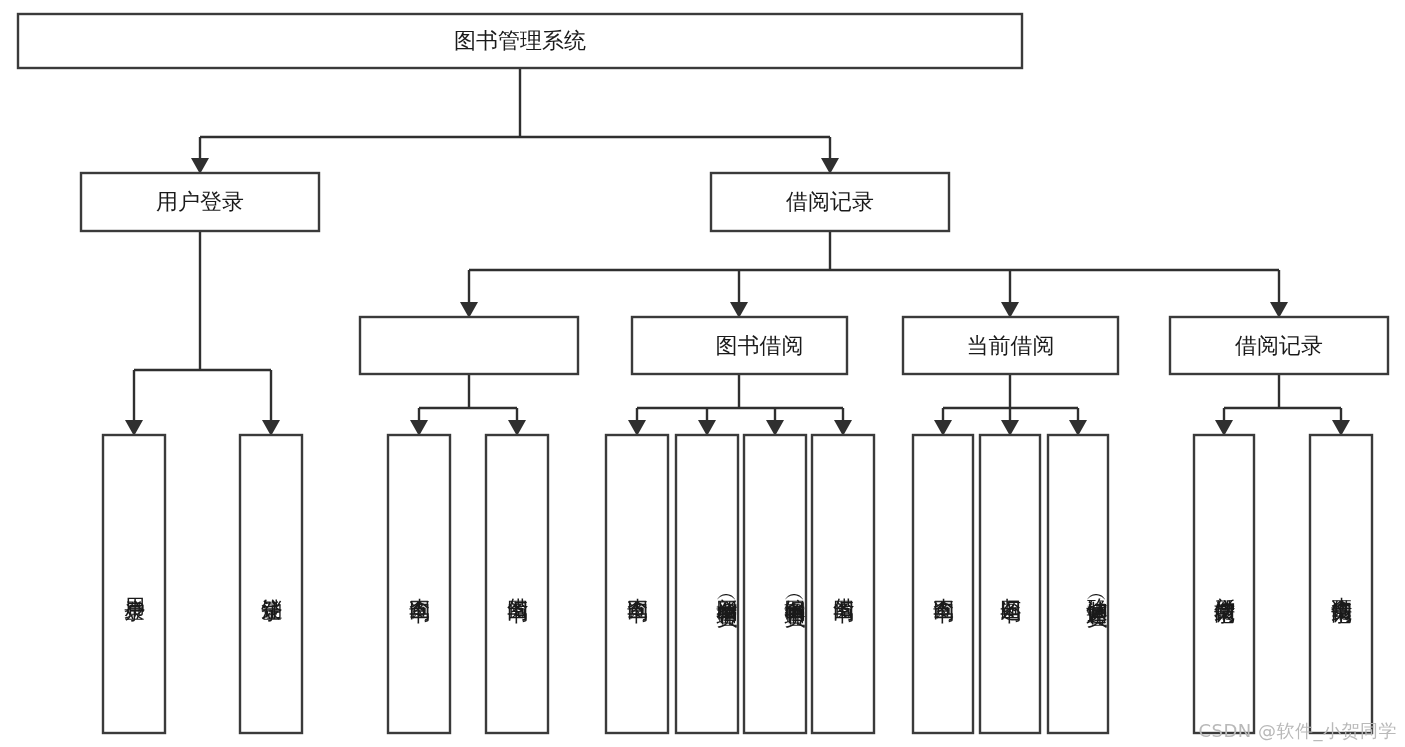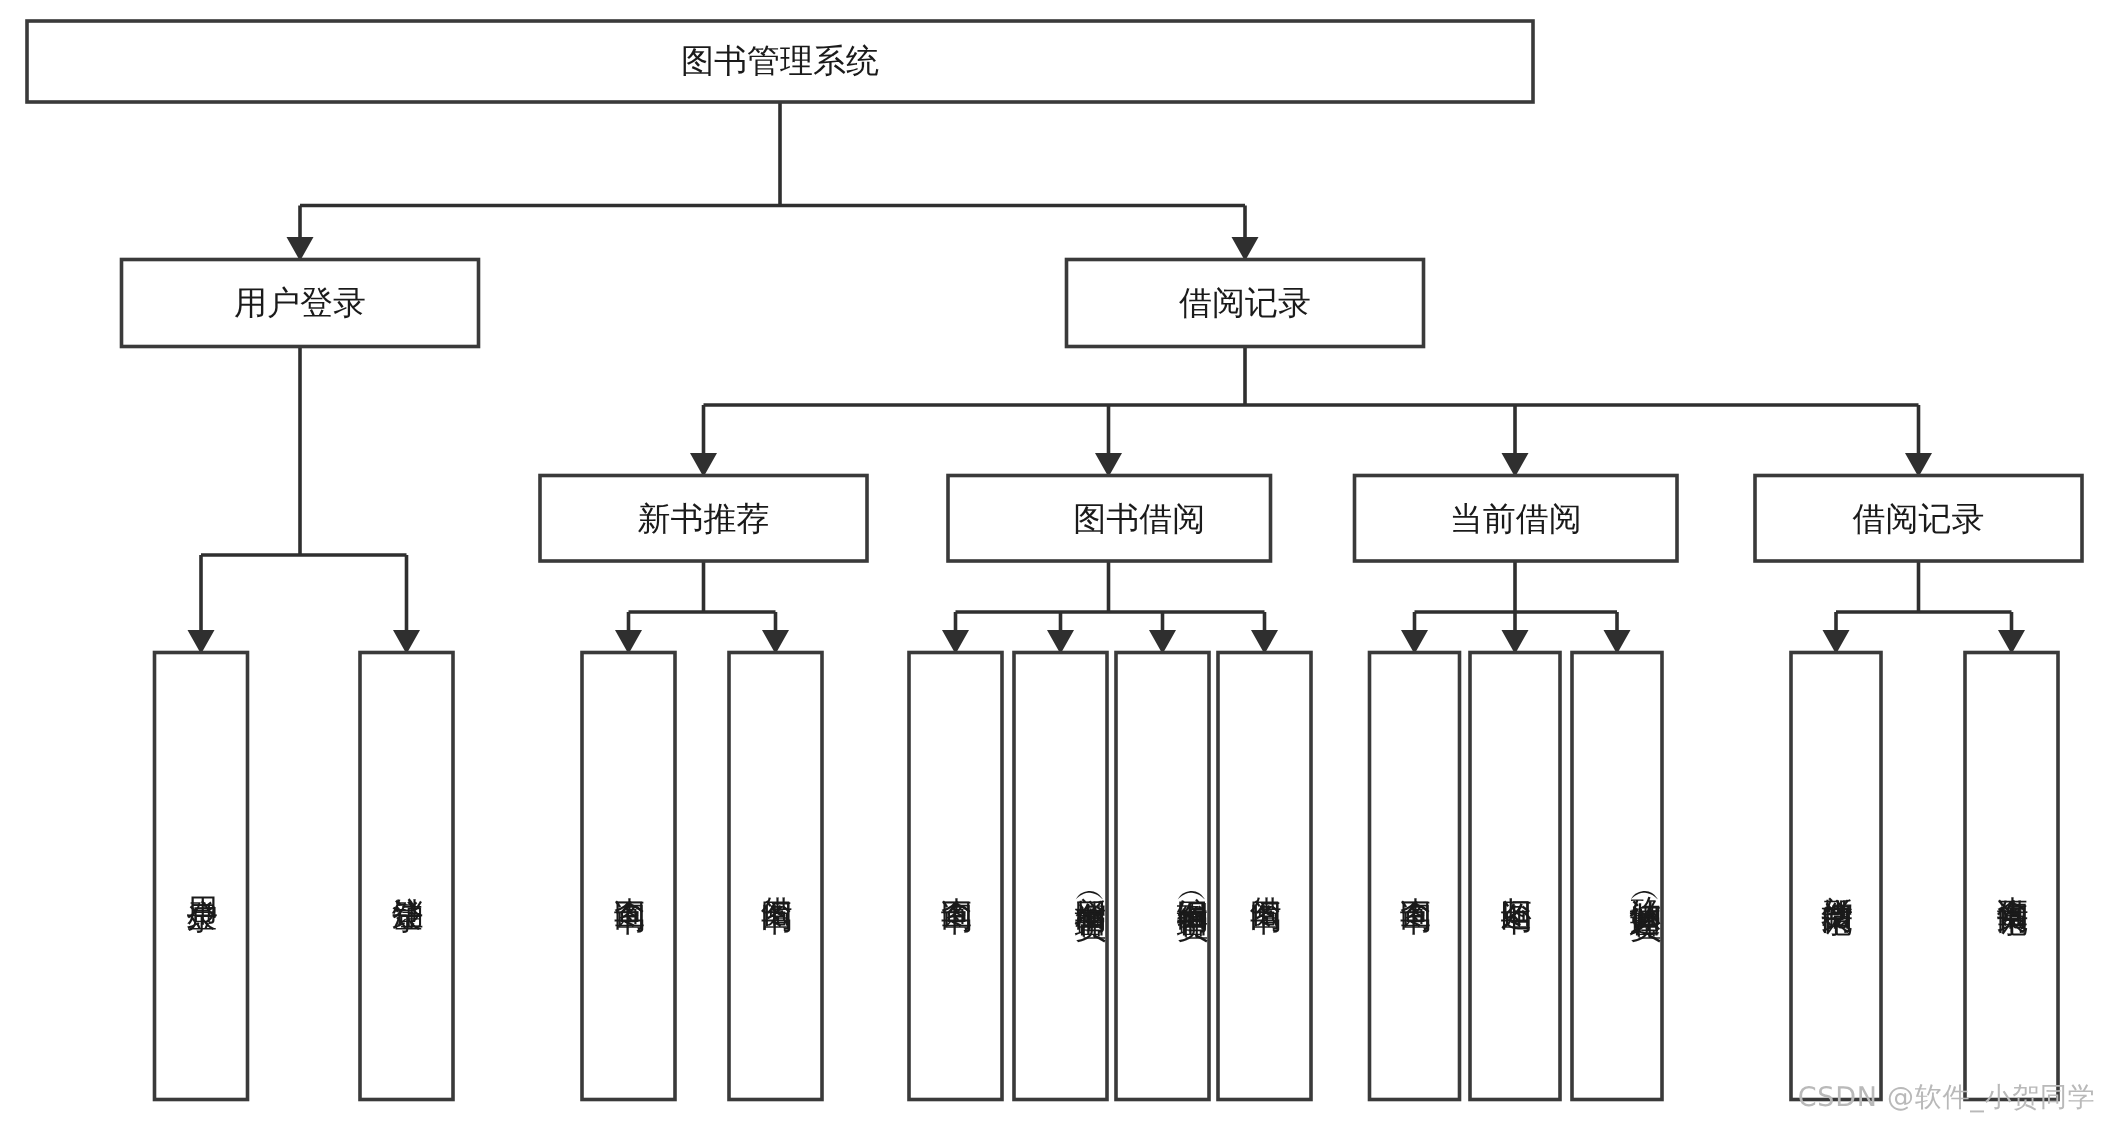--- a/index.html
+++ b/index.html
@@ -180,21 +180,20 @@
       <rect class="node-box" x="1310" y="435" width="62" height="298"></rect>
     </g>
   </svg>
 
   <div class="hbox-text" style="left:18px; top:14px; width:1004px; height:54px;">图书管理系统</div>
 
   <div class="hbox-text" style="left:81px; top:173px; width:238px; height:58px;">用户登录</div>
 
   <div class="hbox-text" style="left:711px; top:173px; width:238px; height:58px;">借阅记录</div>
 
-  <div class="hbox-text" style="left:360px; top:317px; width:218px; height:57px;">新书推荐</div>
 
   <div class="hbox-text" style="left:632px; top:317px; width:215px; height:57px;margin-left:20px;">图书借阅</div>
 
   <div class="hbox-text" style="left:903px; top:317px; width:215px; height:57px;">当前借阅</div>
 
   <div class="hbox-text" style="left:1170px; top:317px; width:218px; height:57px;">借阅记录</div>
 
   <div class="vbox-text" style="left:103px; top:435px; width:62px; height:298px;">用户登录</div>
 
   <div class="vbox-text" style="left:240px; top:435px; width:62px; height:298px;">注销登录</div>

